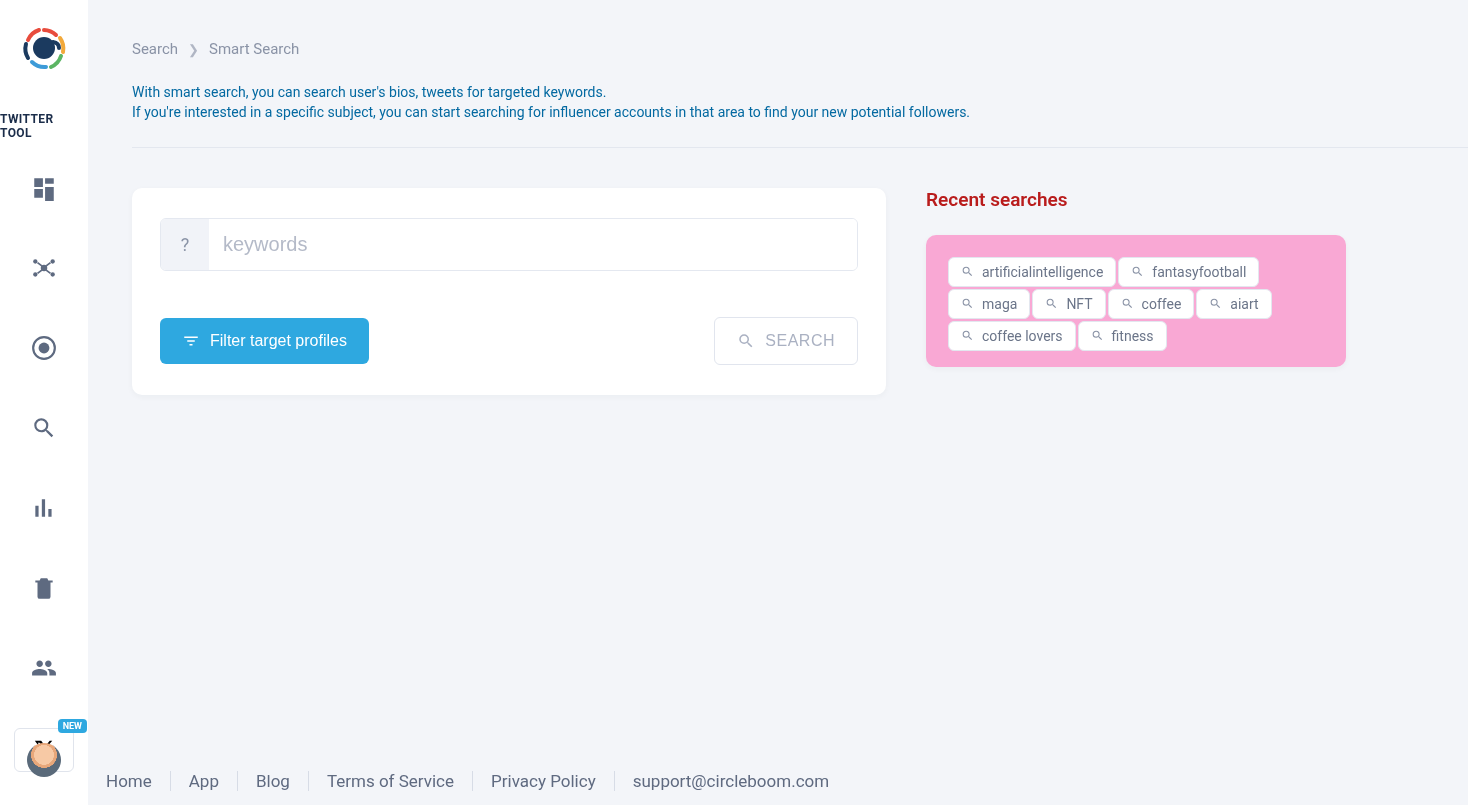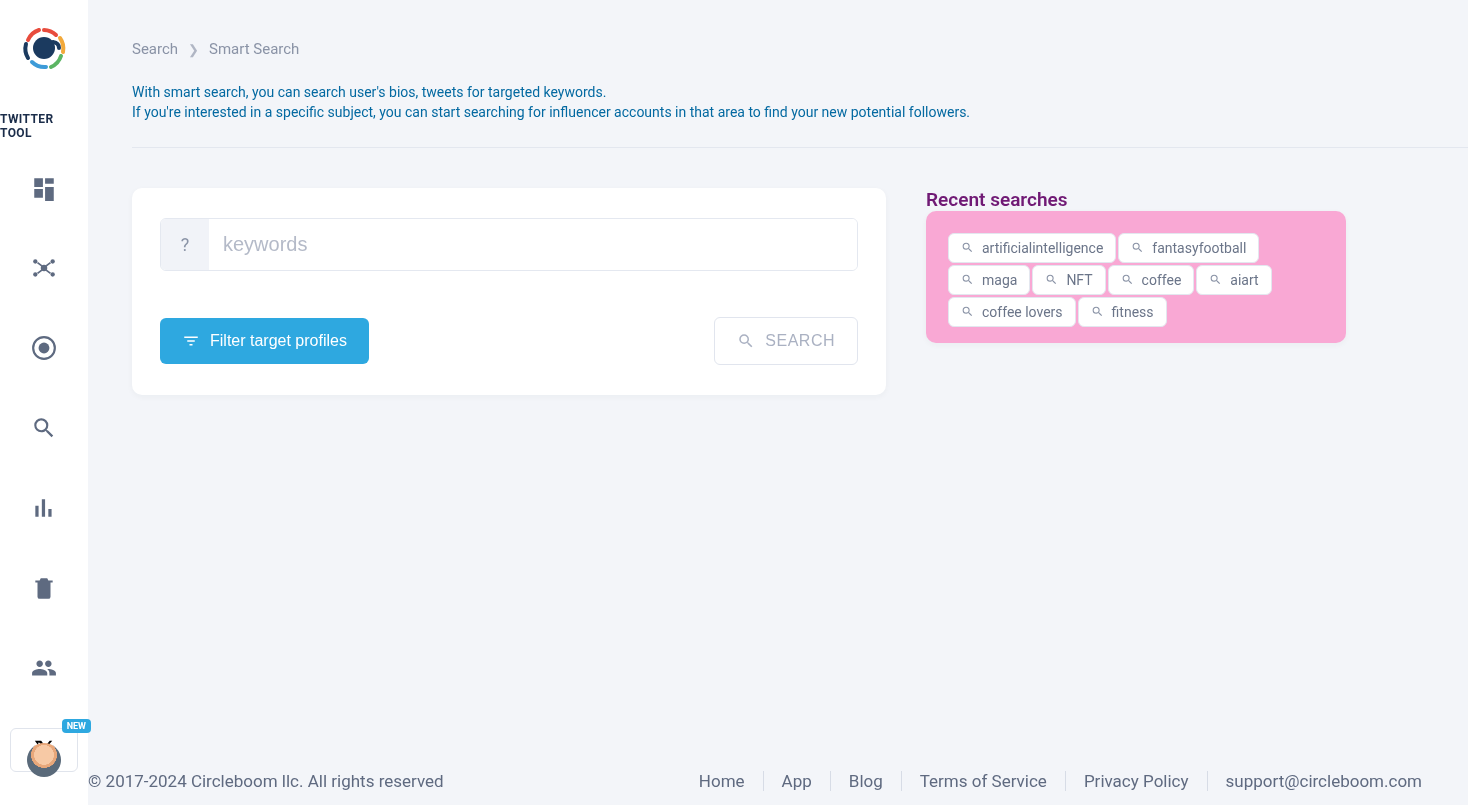--- a/index.html
+++ b/index.html
@@ -40,21 +40,21 @@
   .nav { display: flex; flex-direction: column; align-items: center; gap: 40px; }
   .nav-item {
     width: 40px; height: 40px;
     display: flex; align-items: center; justify-content: center;
     cursor: pointer;
     color: #5e6a80;
     position: relative;
   }
   .nav-item svg { width: 26px; height: 26px; fill: currentColor; }
   .x-item {
-    width: 68px; height: 44px;
+    width: 60px; height: 44px;
     border: 1px solid #e0e4ec;
     border-radius: 6px;
     display: flex; align-items: center; justify-content: center;
     position: relative;
     background:#fff;
   }
   .x-item svg { width: 22px; height: 22px; }
   .badge-new {
     position: absolute;
     top: -10px; right: -14px;
@@ -176,21 +176,22 @@
     letter-spacing: 0.5px;
   }
   .btn-search svg { width: 18px; height: 18px; fill: #aab1c2; }
 
   .recent-col {
     flex: 0 0 420px;
   }
   .recent-title {
     font-size: 19px;
     font-weight: 600;
-    color: #701a75;
+    color: #b91c1c;
+    margin-bottom: 24px;
   }
   .recent-card {
     background: #f9a8d4;
     border-radius: 10px;
     box-shadow: 0 2px 6px rgba(30,40,60,0.04);
     padding: 22px 22px 16px 22px;
     display: flex;
     flex-wrap: wrap;
     gap: 2px;
   }
@@ -392,21 +393,20 @@
               <path d="M15.5 14h-.79l-.28-.27A6.471 6.471 0 0016 9.5 6.5 6.5 0 109.5 16c1.61 0 3.09-.59 4.23-1.57l.27.28v.79l5 4.99L20.49 19l-4.99-5zm-6 0C7.01 14 5 11.99 5 9.5S7.01 5 9.5 5 14 7.01 14 9.5 11.99 14 9.5 14z"></path>
             </svg>
             <span>fitness</span>
           </div>
         </div>
     </div>
 
   </div>
 
   <div class="footer">
-    <div>© 2017-2024 Circleboom llc. All rights reserved</div>
     <div class="footer-links" id="footer-links">
         <a>Home</a>
         <div class="vsep"></div>
         <a>App</a>
         <div class="vsep"></div>
         <a>Blog</a>
         <div class="vsep"></div>
         <a>Terms of Service</a>
         <div class="vsep"></div>
         <a>Privacy Policy</a>

